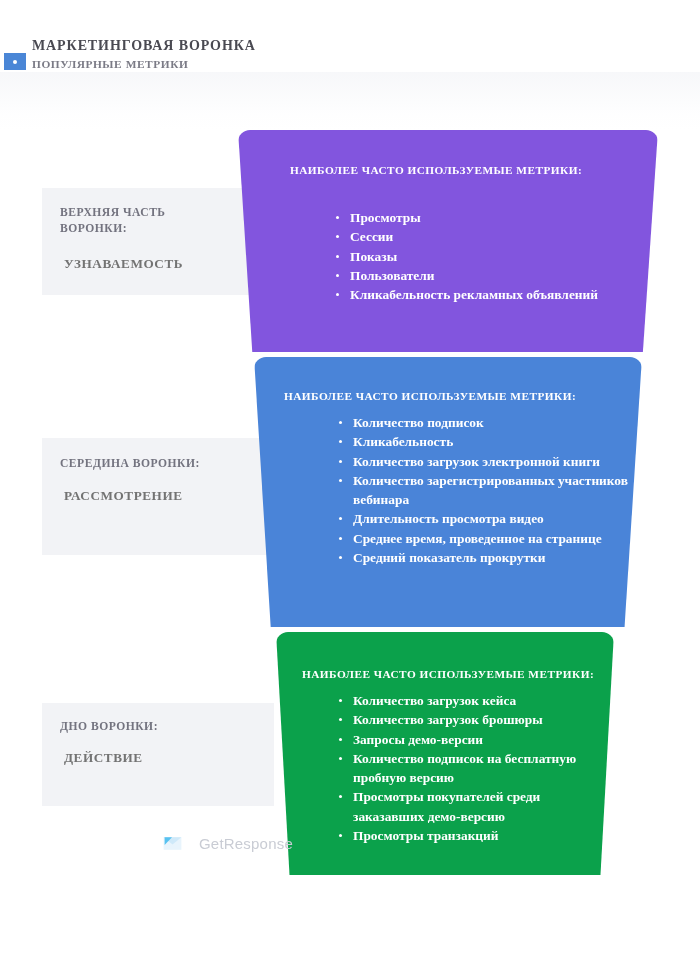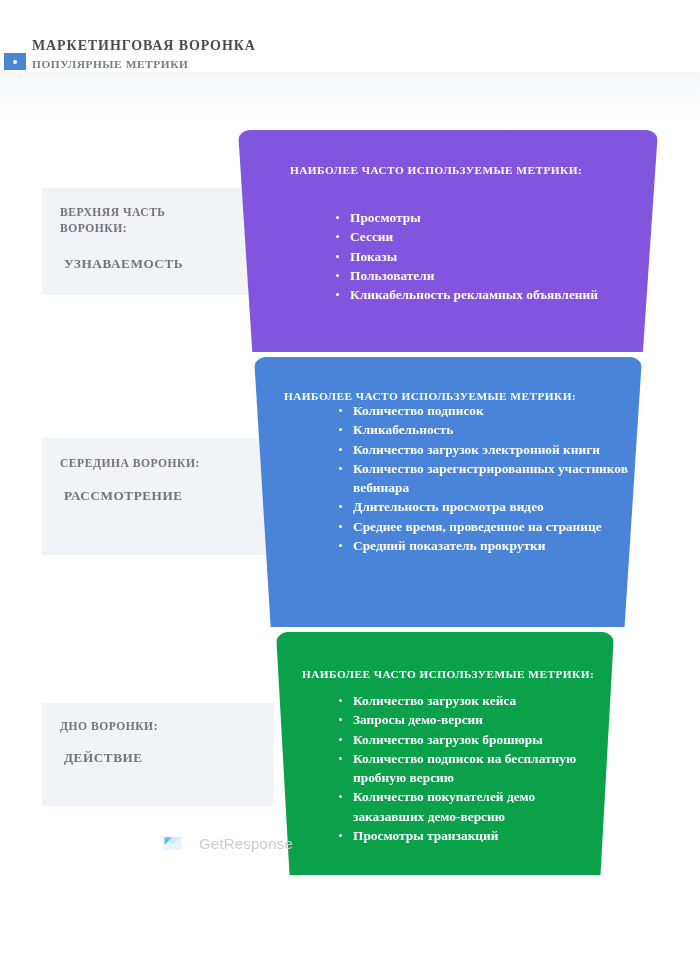--- a/index.html
+++ b/index.html
@@ -189,21 +189,21 @@
     clip-path: polygon(0 0, 100% 0, 95.5% 100%, 4.3% 100%);
   }
   #block-consideration .metrics-heading {
     position: absolute;
     left: 30px;
     top: 32px;
   }
   #block-consideration ul {
     position: absolute;
     left: 82px;
-    top: 42px;
+    top: 54px;
     width: 300px;
   }
 
   
   #block-action {
     left: 276px;
     top: 632px;
     width: 338px;
     height: 243px;
     background: #0ba14b;
@@ -295,24 +295,24 @@
         <li>Длительность просмотра видео</li>
         <li>Среднее время, проведенное на странице</li>
         <li>Средний показатель прокрутки</li>
       </ul>
   </div>
 
   <div class="funnel-block" id="block-action">
     <p class="metrics-heading">НАИБОЛЕЕ ЧАСТО ИСПОЛЬЗУЕМЫЕ МЕТРИКИ:</p>
     <ul>
         <li>Количество загрузок кейса</li>
+        <li>Количество загрузок брошюры</li>
         <li>Запросы демо-версии</li>
-        <li>Количество загрузок брошюры</li>
         <li>Количество подписок на бесплатную пробную версию</li>
-        <li>Количество покупателей демо заказавших демо-версию</li>
+        <li>Просмотры покупателей среди заказавших демо-версию</li>
         <li>Просмотры транзакций</li>
       </ul>
   </div>
 
   <div class="brand">
     <svg class="brand-mark" viewBox="0 0 19 15">
       <path d="M0.6 1.2 L18.4 1.2 L18.4 13.8 L0.6 13.8 Z" fill="#e8f4fc"></path>
       <path d="M0.6 1.2 L18.4 1.2 L9.5 8.6 Z" fill="#cfe9f9"></path>
       <path d="M1.6 1.2 L9.0 1.2 L1.6 9.0 Z" fill="#57c2f0"></path>
     </svg>

